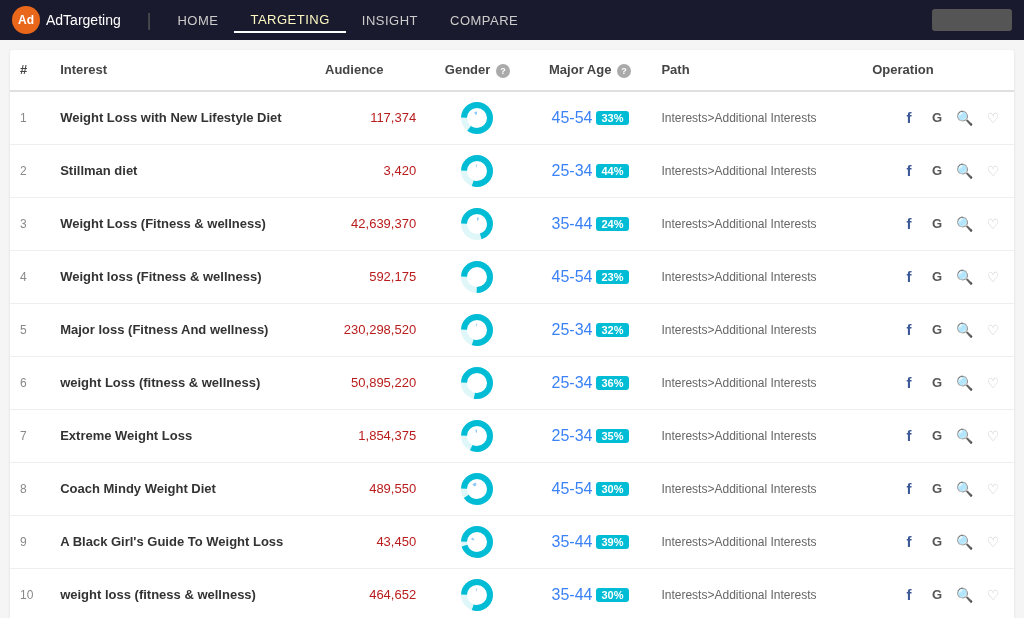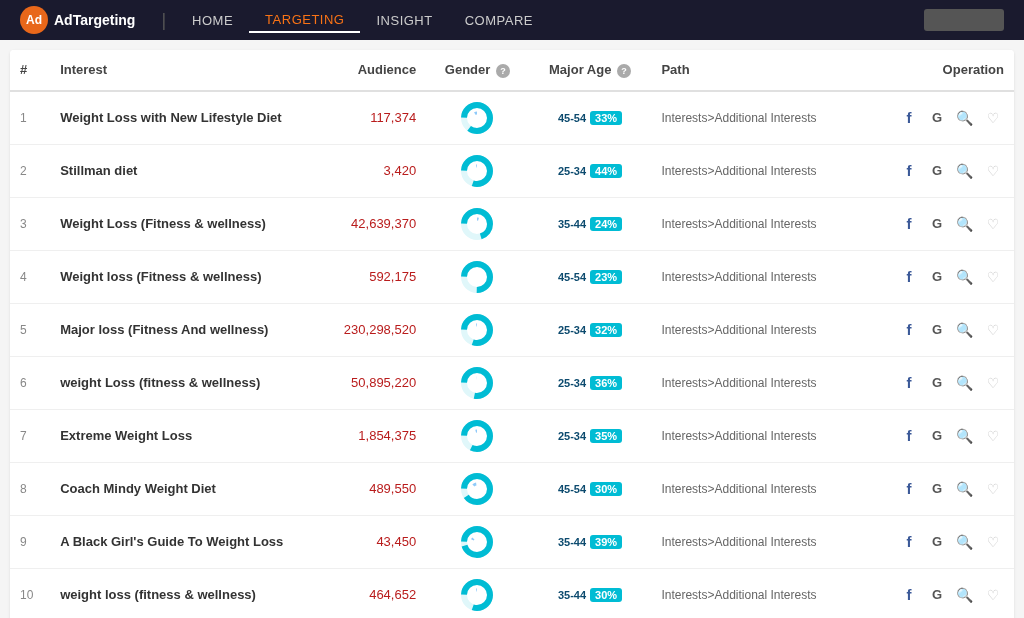--- a/index.html
+++ b/index.html
@@ -4,51 +4,51 @@
   <style>
     * { box-sizing: border-box; margin: 0; padding: 0; }
     body { font-family: Arial, sans-serif; background: #f5f5f5; font-size: 13px; color: #333; }
 
     
     .navbar {
       background: #1a1a2e;
       display: flex;
       align-items: center;
       height: 40px;
-      padding: 0 20px;
+      padding: 0 12px;
     }
     .logo-area {
       display: flex;
       align-items: center;
       gap: 6px;
       margin-right: 16px;
     }
     .logo-icon {
       width: 28px; height: 28px;
       background: #e8671a;
       border-radius: 50%;
       display: flex; align-items: center; justify-content: center;
       color: white; font-weight: bold; font-size: 12px;
     }
-    .logo-text { color: white; font-weight: bold; font-size: 14px; }
+    .logo-text { color: white; font-weight: normal; font-size: 14px; }
     .nav-divider { color: #555; margin: 0 10px; font-size: 18px; }
     .nav-links { display: flex; gap: 0; }
     .nav-link {
       color: #ccc;
       text-decoration: none;
       padding: 0 16px;
       height: 26px;
       display: flex; align-items: center;
       font-size: 13px;
       font-weight: 500;
       letter-spacing: 0.5px;
       cursor: pointer;
     }
     .nav-link.active {
-      color: #f97316;
+      color: #fef9c3;
       border-bottom: 2px solid white;
     }
     .nav-right { margin-left: auto; }
     .user-avatar {
       width: 80px; height: 22px;
       background: #555;
       border-radius: 3px;
     }
 
     
@@ -70,21 +70,21 @@
     }
     th {
       padding: 12px 10px;
       text-align: left;
       font-weight: 600;
       font-size: 13px;
       color: #444;
       background: white;
     }
     th.center { text-align: center; }
-    th.right { text-align: right; }
+    th.right { text-align: left; }
     tbody tr {
       border-bottom: 1px solid #efefef;
     }
     td {
       padding: 10px 10px;
       vertical-align: middle;
       font-size: 13px;
     }
     td.num { color: #888; font-size: 12px; }
     td.interest { font-weight: 700; color: #333; max-width: 220px; }
@@ -92,21 +92,21 @@
     td.gender { text-align: center; }
     td.major-age { text-align: center; }
     td.path { color: #666; font-size: 12px; }
     td.operation { text-align: right; white-space: nowrap; }
 
     
     .donut-wrap { display: flex; justify-content: center; align-items: center; }
 
     
     .age-cell { display: flex; align-items: center; justify-content: center; gap: 4px; }
-    .age-range { color: #0c4a6e; font-size: 11px; font-weight: bold; }
+    .age-range { color: #3b82f6; font-size: 16px; }
     .age-pct {
       background: #00bcd4;
       color: white;
       border-radius: 3px;
       padding: 1px 5px;
       font-size: 11px;
       font-weight: 600;
     }
 
     

